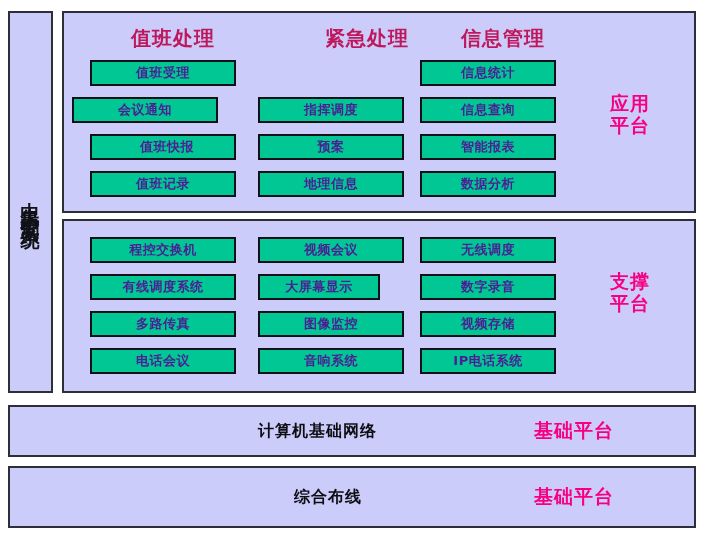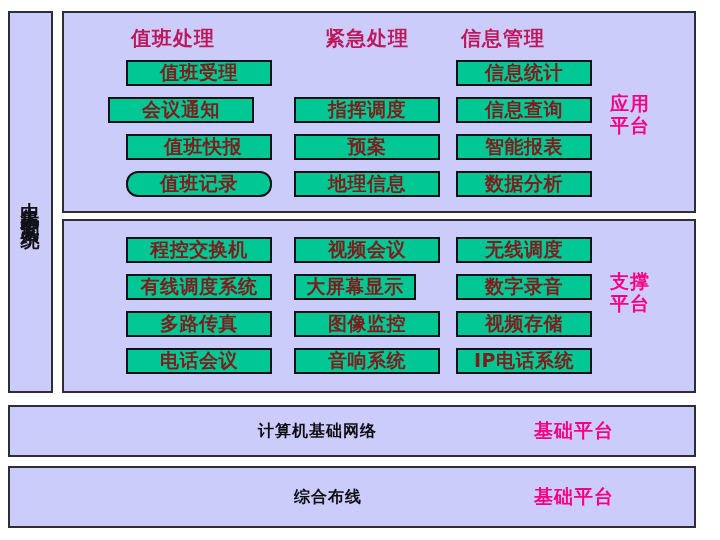--- a/index.html
+++ b/index.html
@@ -84,26 +84,25 @@
   
   .chip {
     position: absolute;
     background: #00c794;
     border: 2px solid #101018;
     box-sizing: border-box;
     height: 26px;
     display: flex;
     align-items: center;
     justify-content: center;
-    font-size: 19px;
-    font-weight: bold;
-    color: #7f1d1d;
+    font-size: 13px;
+    font-weight: bold;
+    color: #4c1d95;
     letter-spacing: 0.5px;
     white-space: nowrap;
-    margin-left: 36px;
   }
 
   
   .tag-pink {
     position: absolute;
     color: #f7007f;
     font-size: 19px;
     font-weight: bold;
     line-height: 1.15;
     text-align: center;
@@ -159,21 +158,21 @@
 
   <div class="panel" id="panel-application">
 
     <div class="col-header" style="left:22px;width:174px;">值班处理</div>
     <div class="col-header" style="left:216px;width:174px;">紧急处理</div>
     <div class="col-header" style="left:352px;width:174px;">信息管理</div>
 
     <div class="chip" style="left:26px;top:47px;width:146px;">值班受理</div>
     <div class="chip" style="left:8px;top:84px;width:146px;">会议通知</div>
     <div class="chip" style="left:26px;top:121px;width:146px;padding-left:8px;">值班快报</div>
-    <div class="chip" style="left:26px;top:158px;width:146px;border-radius:12px;">值班记录</div>
+    <div class="chip" style="left:26px;top:158px;width:146px;">值班记录</div>
 
     <div class="chip" style="left:194px;top:84px;width:146px;">指挥调度</div>
     <div class="chip" style="left:194px;top:121px;width:146px;">预案</div>
     <div class="chip" style="left:194px;top:158px;width:146px;">地理信息</div>
 
     <div class="chip" style="left:356px;top:47px;width:136px;">信息统计</div>
     <div class="chip" style="left:356px;top:84px;width:136px;">信息查询</div>
     <div class="chip" style="left:356px;top:121px;width:136px;">智能报表</div>
     <div class="chip" style="left:356px;top:158px;width:136px;">数据分析</div>
 

